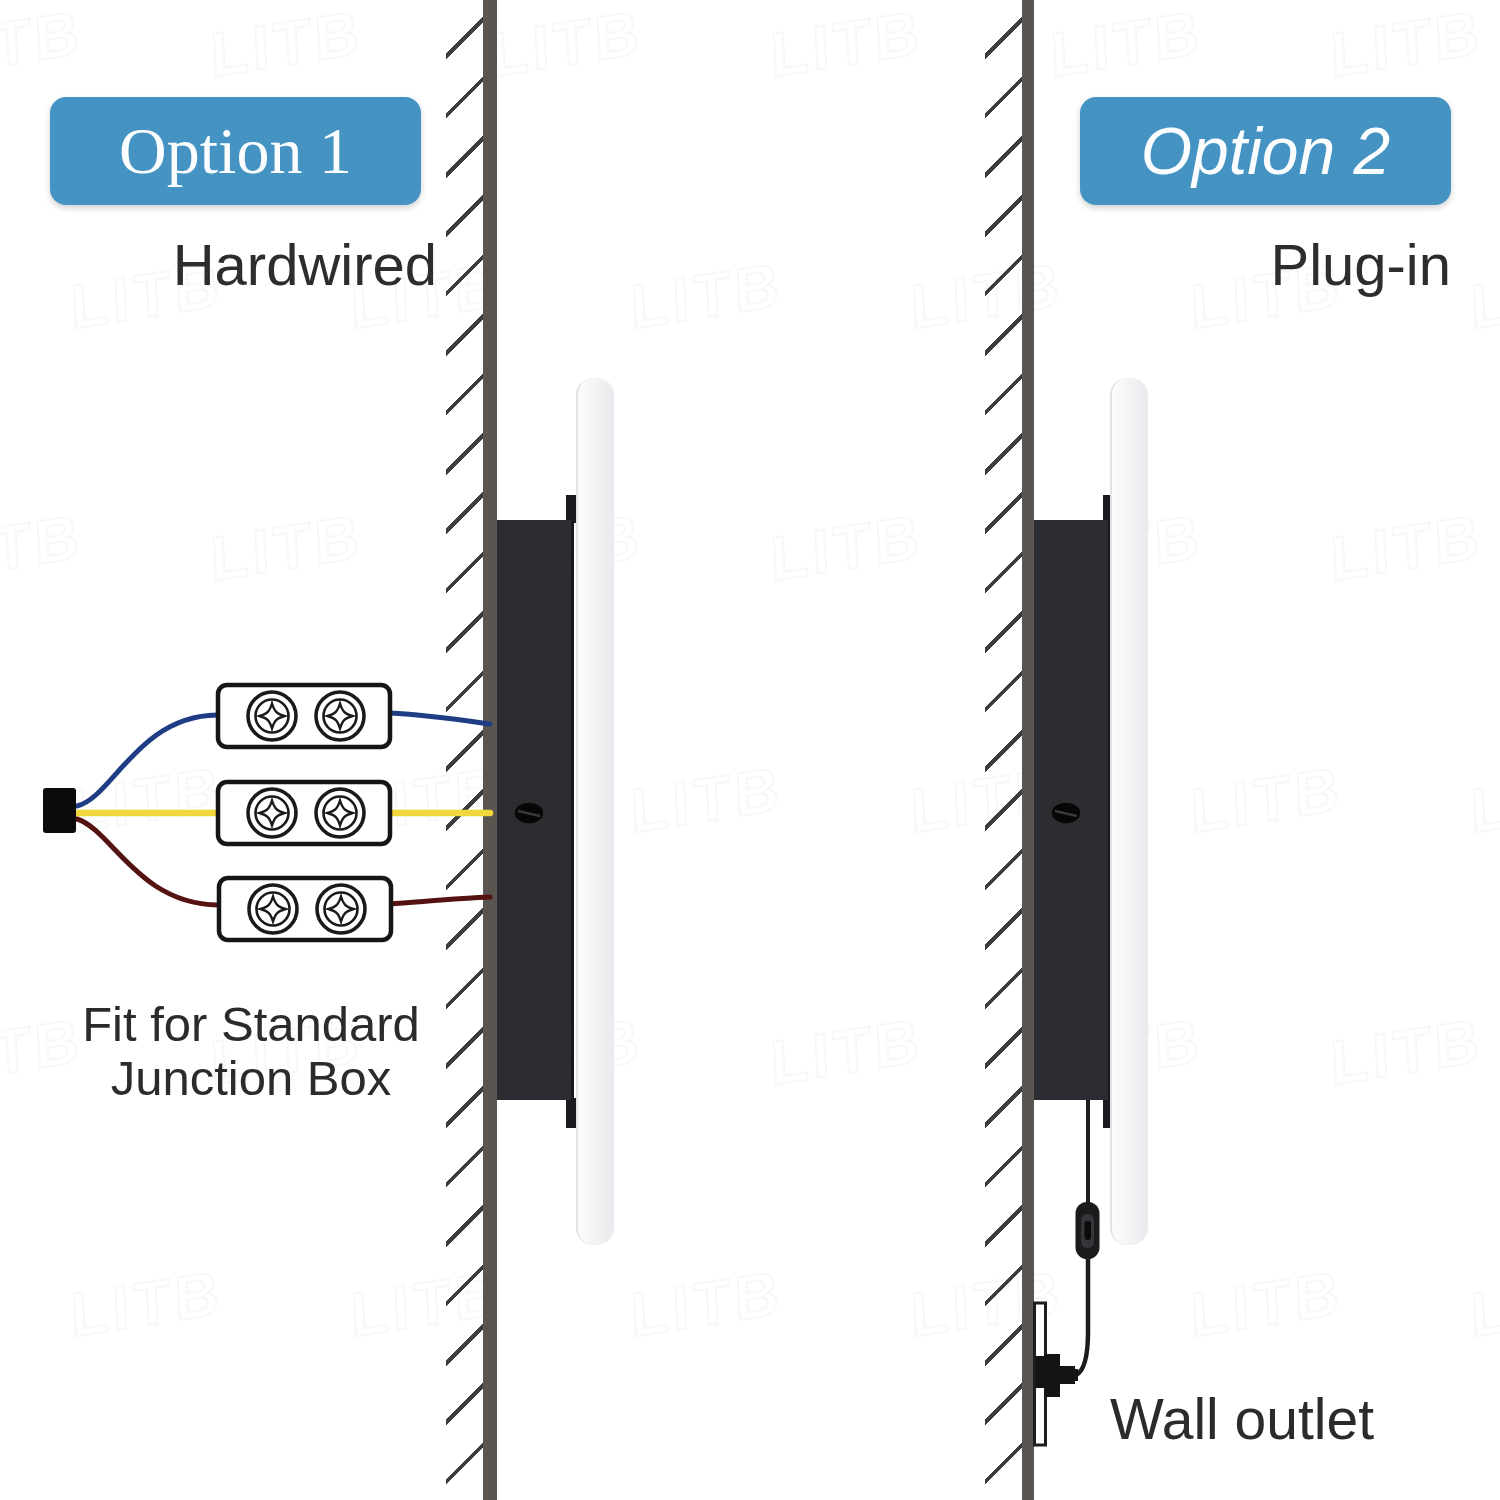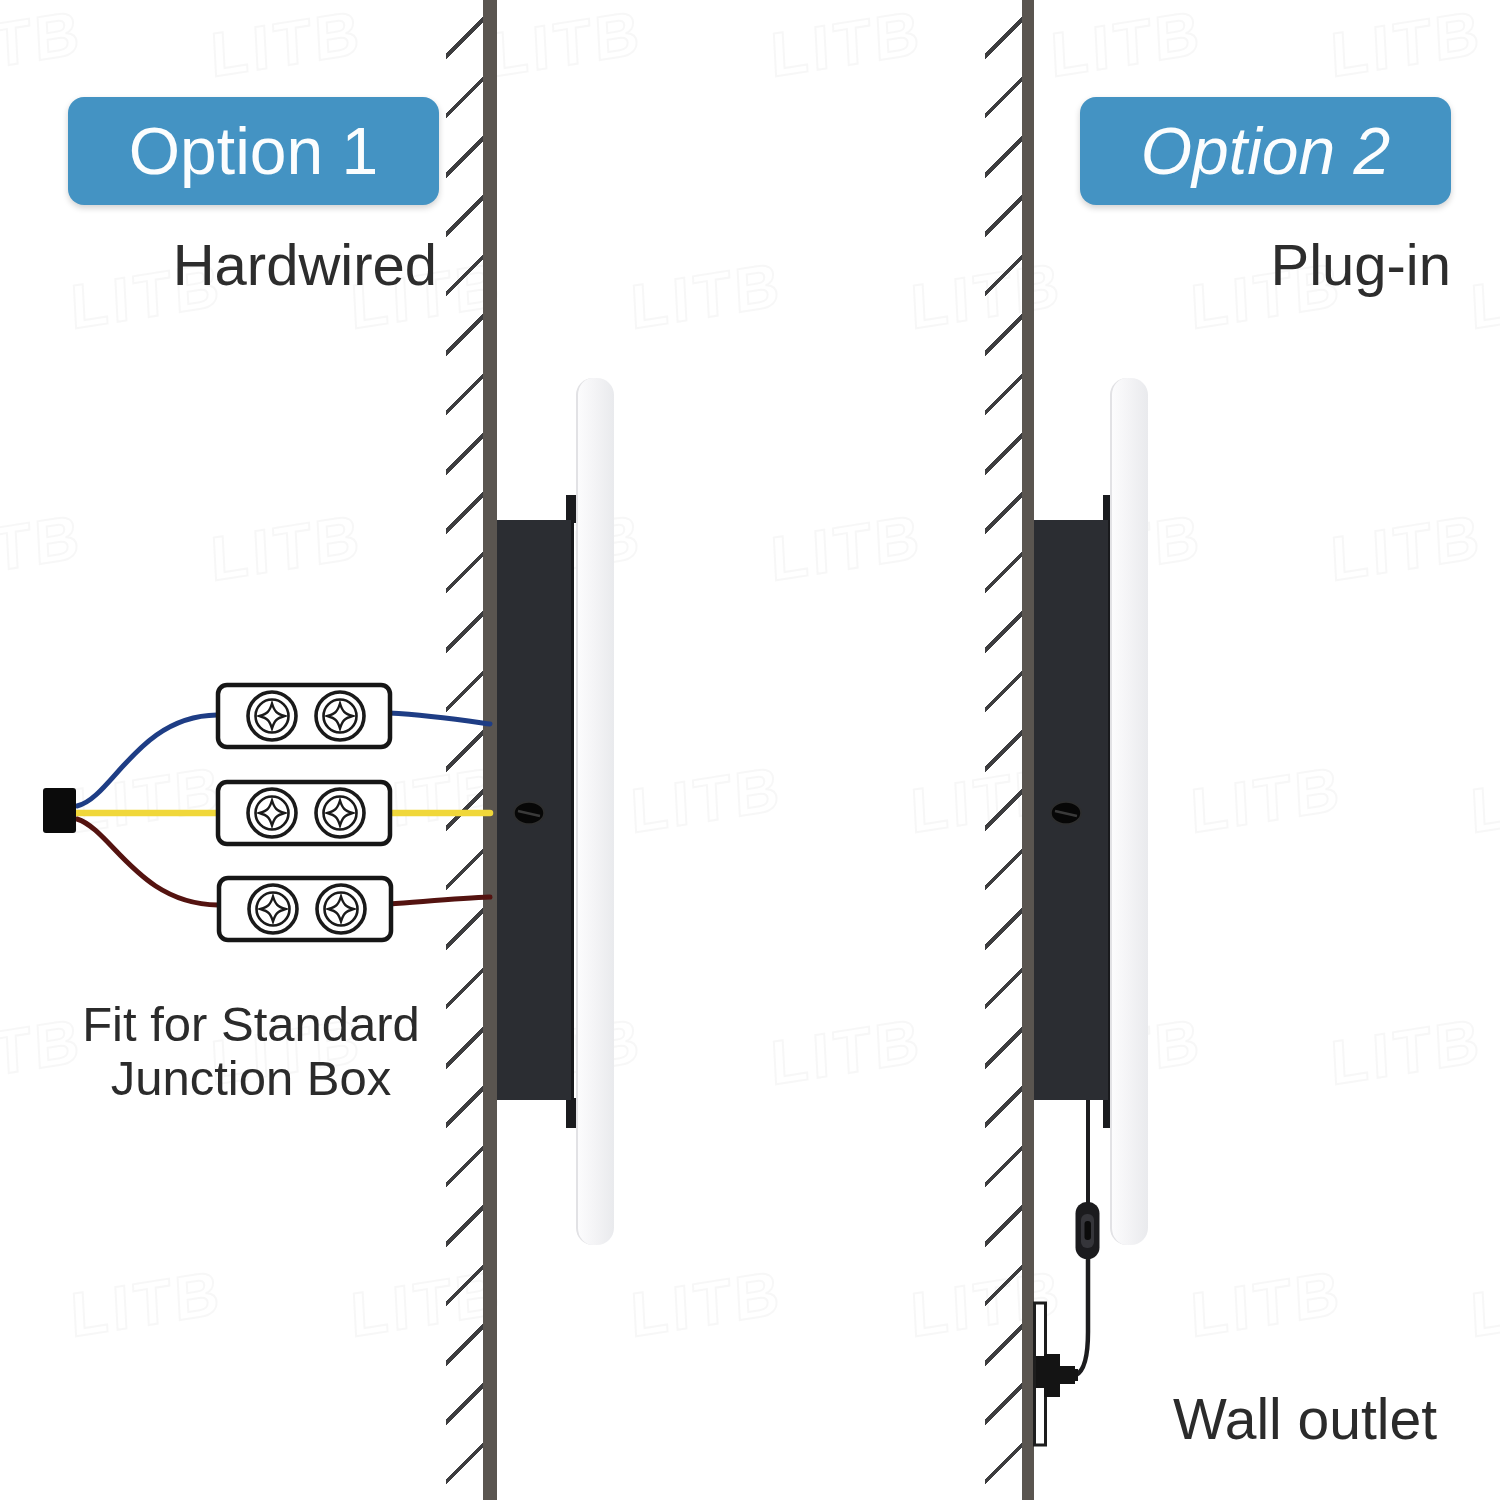--- a/index.html
+++ b/index.html
@@ -39,34 +39,34 @@
     border-left:2px solid #e2e2e5;
   }
   #panel-left{left:576px;}
   #panel-right{left:1110px;}
   
   .badge{
     position:absolute;top:97px;width:371px;height:108px;border-radius:16px;
     background:#4493c3;color:#fbfdfe;display:flex;align-items:center;justify-content:center;
     font-size:66px;box-shadow:0 3px 6px rgba(0,0,0,0.18);z-index:5;
   }
-  #badge-left{left:68px;}
+  #badge-left{left:50px;font-family:Liberation Serif, serif;}
   #badge-right{left:1080px;}
   .method{
     position:absolute;top:231px;width:371px;text-align:right;
     font-size:58px;color:#2d2d2d;z-index:5;
   }
   #method-left{left:66px;}
   #method-right{left:1080px;}
   #caption-left{
     position:absolute;left:36px;top:998px;width:430px;text-align:center;
     font-size:49px;line-height:1.1;color:#2b2b2b;z-index:5;
   }
   #caption-right{
-    position:absolute;left:1110px;top:1386px;width:390px;text-align:center;
+    position:absolute;left:1110px;top:1386px;width:390px;text-align:left;
     font-size:57px;color:#2b2b2b;z-index:6;
   }
   
   #overlay{position:absolute;left:0;top:0;z-index:6;pointer-events:none;}
 </style>
 </head>
 <body>
 
 <div id="watermarks">
     <span class="wm" style="left: -70px; top: 8px;">LITB</span>

